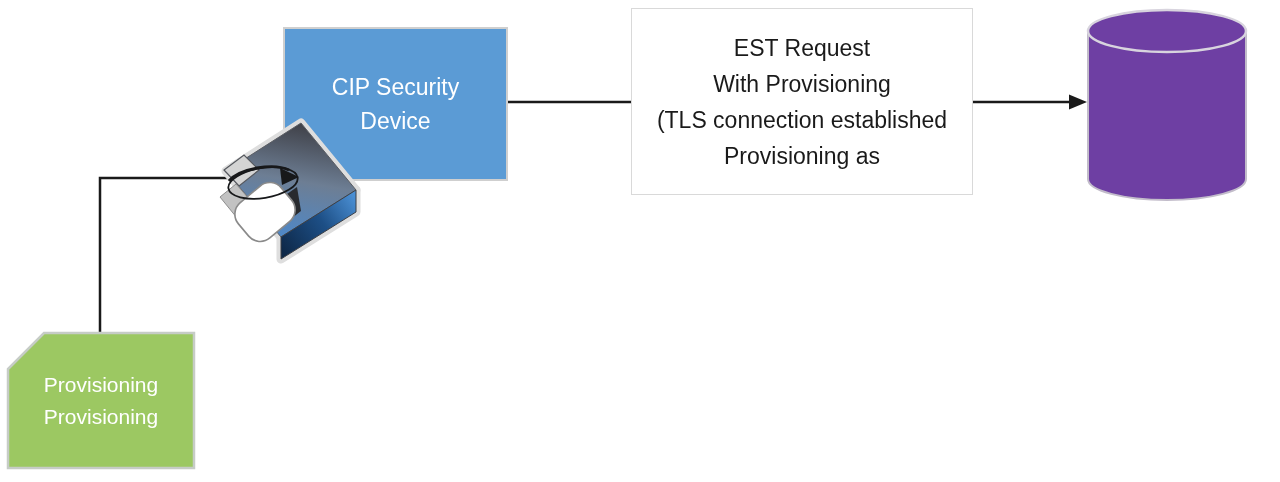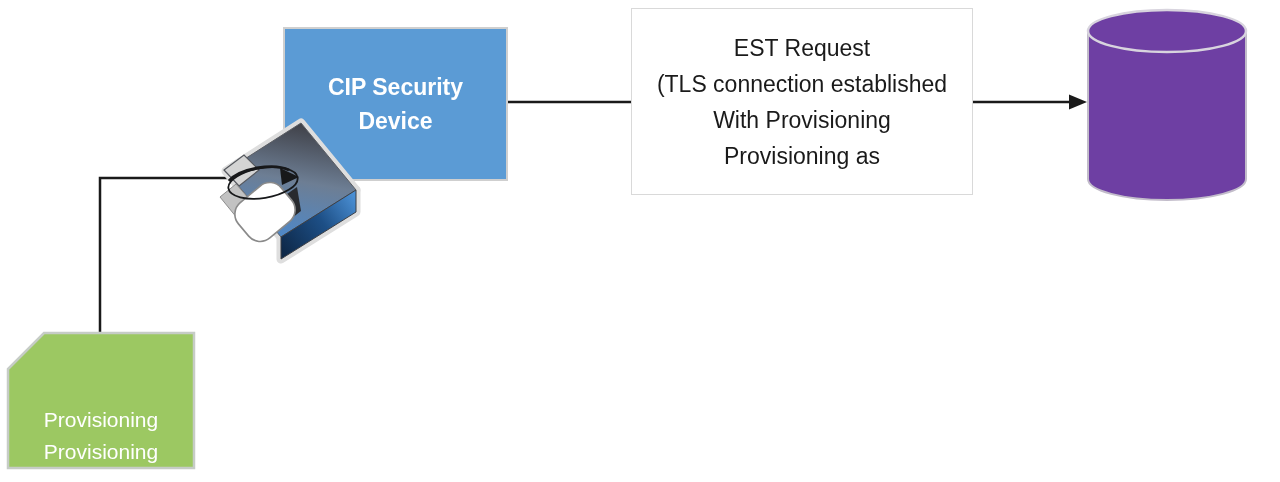--- a/index.html
+++ b/index.html
@@ -9,31 +9,31 @@
   }
   .node{
     position:absolute;display:flex;flex-direction:column;
     align-items:center;justify-content:center;text-align:center;
     box-sizing:border-box;
   }
   .node span{display:block;}
   .cip-box{
     left:283px;top:27px;width:225px;height:154px;
     background:#5b9bd5;border:2px solid #cfcfcf;
-    color:#ffffff;font-size:23px;line-height:34px;z-index:1;font-weight:bold;
+    color:#ffffff;font-size:23px;line-height:34px;z-index:1;
   }
   .note-box{
     left:631px;top:8px;width:342px;height:187px;
     background:#ffffff;border:1.5px solid #d9d9d9;
     color:#1a1a1a;font-size:23px;line-height:36px;z-index:3;
   }
   .svg-layer{position:absolute;left:0;top:0;z-index:2;}
   .green-label{
     left:8px;top:333px;width:186px;height:135px;
-    color:#ffffff;font-size:21px;line-height:32px;z-index:3;pointer-events:none;justify-content:flex-end;
+    color:#ffffff;font-size:21px;line-height:32px;z-index:3;pointer-events:none;
   }
   .cyl-label{
     left:1088px;top:10px;width:158px;height:190px;
     color:#ffffff;font-size:23px;line-height:36px;z-index:3;pointer-events:none;
   }
 </style>
 </head>
 <body>
 
 <div class="canvas">
@@ -86,22 +86,22 @@
 
       <ellipse cx="263" cy="183" rx="35" ry="15" transform="rotate(-9 263 183)" fill="none" stroke="#17181a" stroke-width="1.8"></ellipse>
 
       <path d="M229,181 A35,15 -9 0 1 289,170" fill="none" stroke="#17181a" stroke-width="3"></path>
       <polygon points="299,177 280,168 282,185" fill="#17181a"></polygon>
     </g>
   </svg>
 
   <div class="node note-box">
     <span>EST Request</span>
+    <span>With Provisioning</span>
     <span>(TLS connection established</span>
-    <span>With Provisioning</span>
     <span>Provisioning as</span>
   </div>
 
   <div class="node green-label">
     <span>Provisioning</span>
     <span>Provisioning</span>
   </div>
 
 
 </div>

